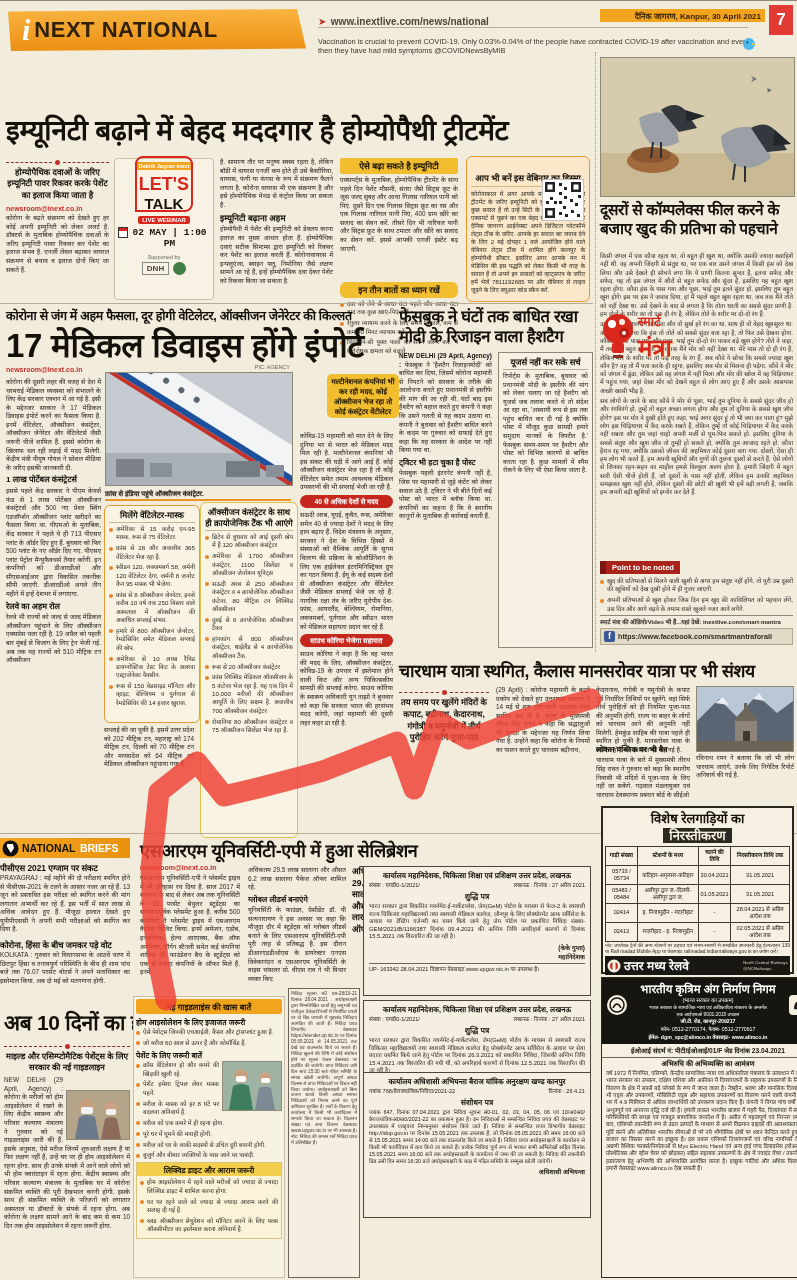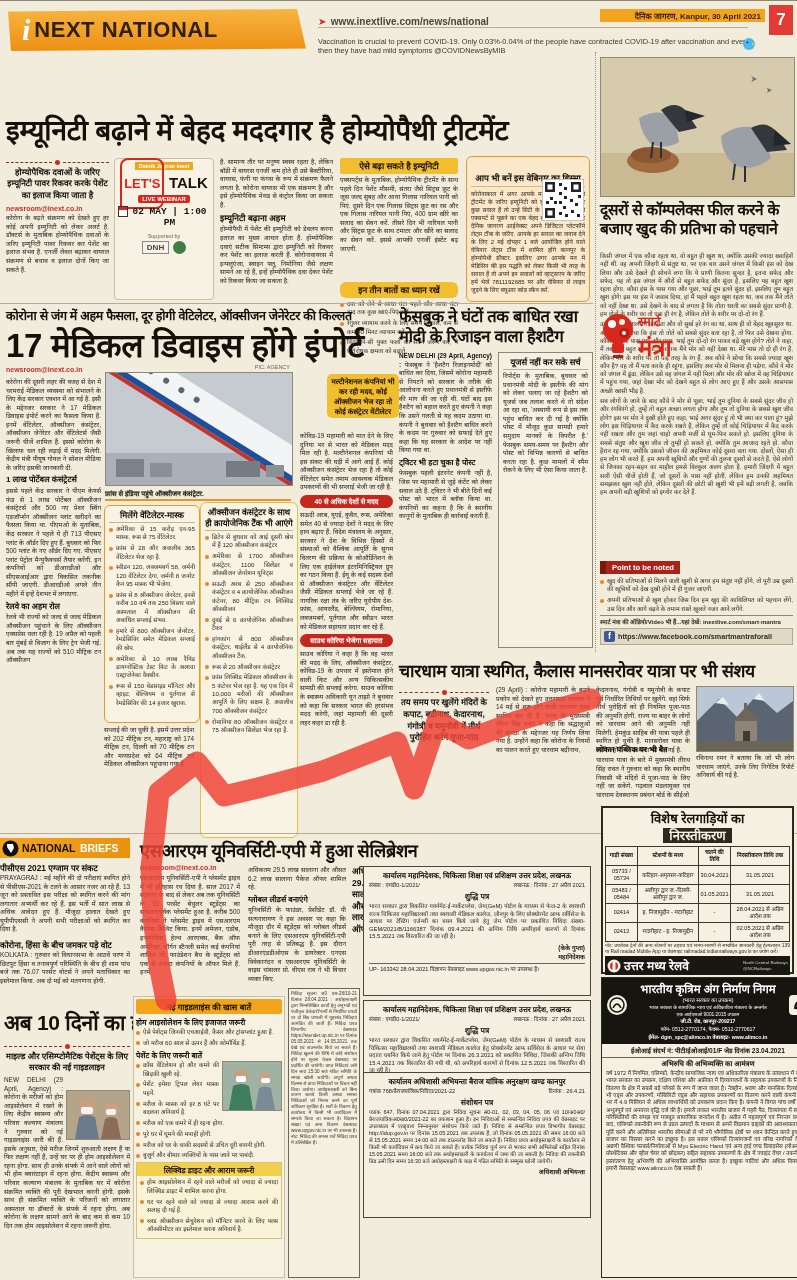--- a/index.html
+++ b/index.html
@@ -84,21 +84,21 @@
         <span class="l"></span>
       </div>
     <div style="font-weight:800;font-size:8.4px;text-align:center;color:#16130c;line-height:1.35;">होम्योपैथिक दवाओं के जरिए इम्यूनिटी पावर रिकवर करके पेशेंट का इलाज किया जाता है</div>
     <div class="byline" style="margin:4px 0 2px 0;">newsroom@inext.co.in</div>
     <div class="bt">कोरोना के बढ़ते संक्रमण को देखते हुए हर कोई अपनी इम्यूनिटी को लेकर अलर्ट है. डॉक्टर्स के मुताबिक होम्योपैथिक दवाओं के जरिए इम्यूनिटी पावर रिकवर कर पेशेंट का इलाज संभव है. एनर्जी लेवल बढ़ाकर वायरल संक्रमण से बचाव व इलाज दोनों किए जा सकते हैं.</div>
   </div>
 
   <div class="abs" style="left:114px;top:158px;width:100px;height:142px;border:1px solid #c9bfa6;border-radius:4px;padding:3px;box-sizing:border-box;text-align:center;background:#f7f2e3;">
     <div style="background:#f3a41f;color:#fff;font-size:5.5px;font-weight:800;width:60%;margin:0 auto;padding:1px;">Dainik Jagran inext</div>
     <div style="margin-top:4px;">
-      <span style="color:#d8271c;font-weight:800;font-size:13px;border:2px solid #d8271c;border-radius:8px 8px 8px 0;padding:16px 2px;">LET'S</span>
+      <span style="color:#d8271c;font-weight:800;font-size:18px;border:2px solid #d8271c;border-radius:8px 8px 8px 0;padding:16px 2px;">LET'S</span>
       <span style="color:#17130c;font-weight:800;font-size:15px;">TALK</span>
     </div>
     <div style="background:#d8271c;color:#fff;font-size:6px;font-weight:800;width:55%;margin:3px auto;padding:1px;border-radius:2px;">LIVE WEBINAR</div>
     <div style="display:flex;align-items:flex-start;justify-content:center;gap:1px;margin-top:3px;font-family:Liberation Mono, monospace;">
       <span style="display:inline-block;width:9px;height:9px;border:1px solid #333;background:linear-gradient(180deg,#d8271c 30%,#fff 30%);"></span>
       <span style="font-weight:800;font-size:9.5px;color:#17130c;">02 MAY | 1:00 PM</span>
     </div>
     <div style="font-size:5.5px;color:#6b6557;margin-top:5px;">Supported by</div>
     <div style="display:flex;justify-content:center;gap:4px;margin-top:2px;">
       <span style="border:1px solid #888;font-weight:800;font-size:8px;padding:1px 4px;color:#444;">DNH</span>

